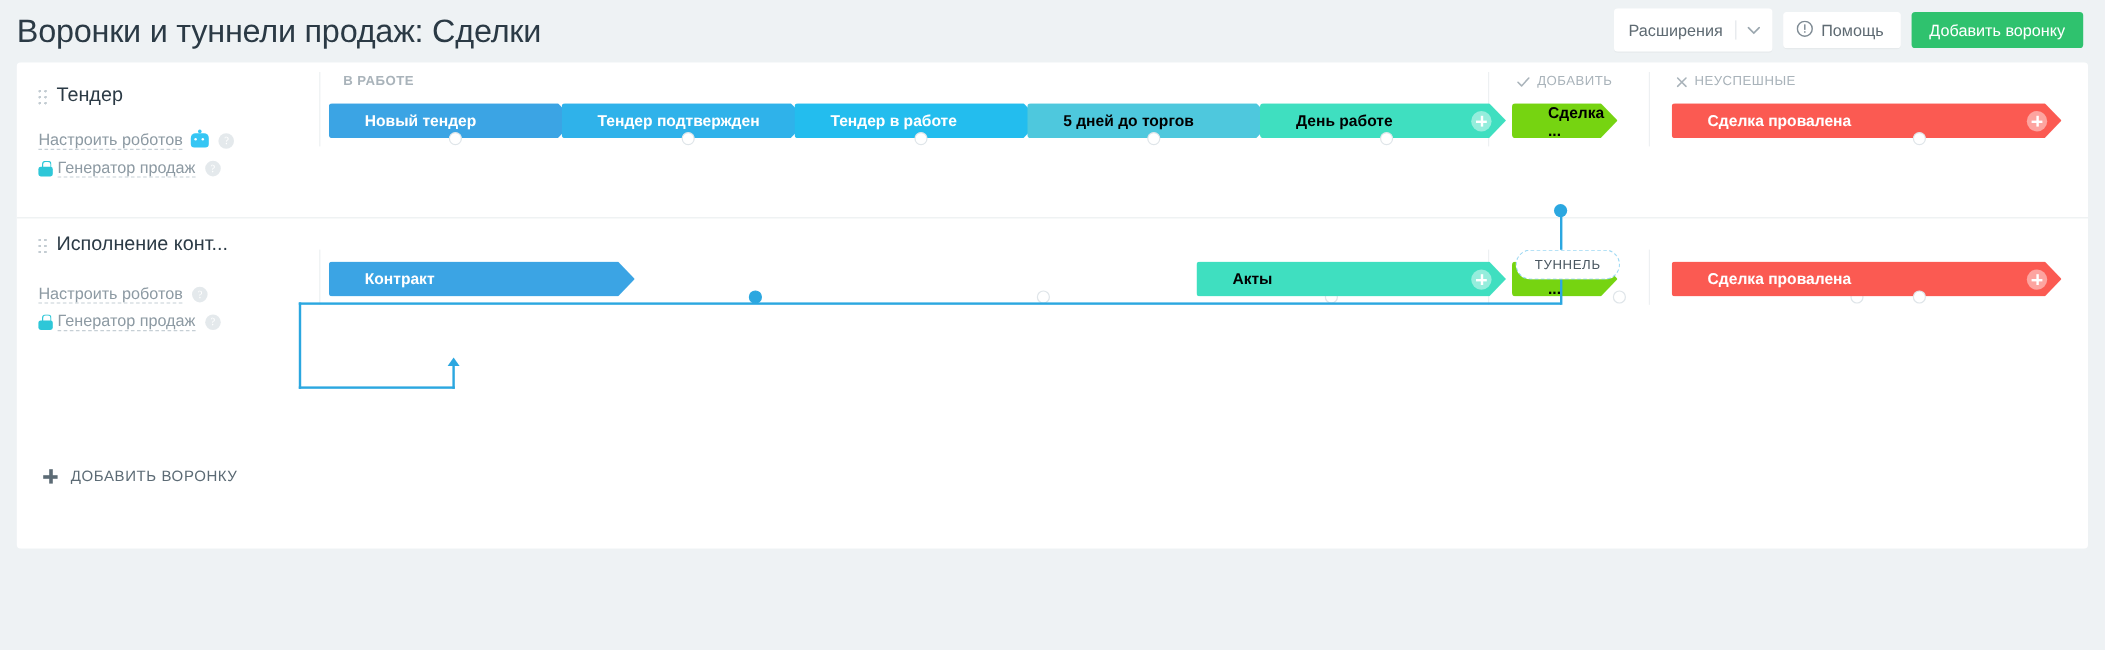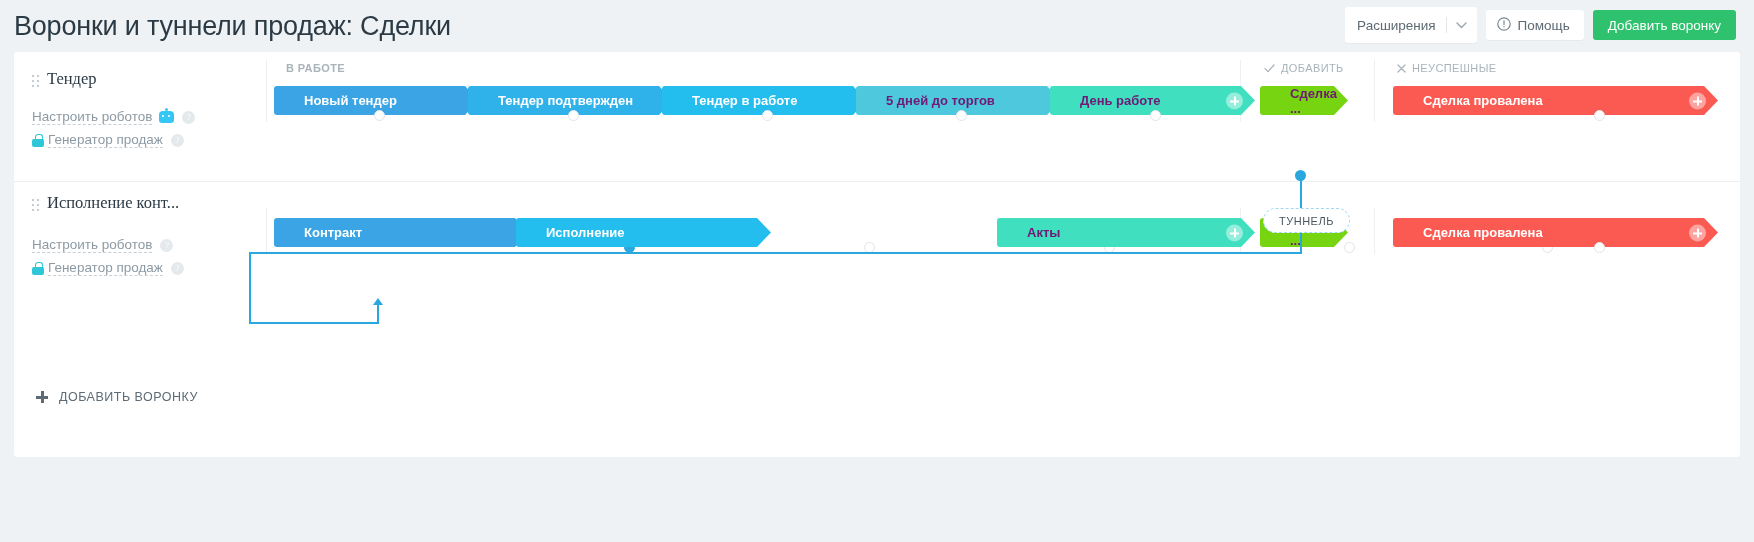--- a/index.html
+++ b/index.html
@@ -109,21 +109,20 @@
       radial-gradient(circle 1px at 6px 1px, #c3ccd2 1px, transparent 1.2px),
       radial-gradient(circle 1px at 1px 6px, #c3ccd2 1px, transparent 1.2px),
       radial-gradient(circle 1px at 6px 6px, #c3ccd2 1px, transparent 1.2px),
       radial-gradient(circle 1px at 1px 11px, #c3ccd2 1px, transparent 1.2px),
       radial-gradient(circle 1px at 6px 11px, #c3ccd2 1px, transparent 1.2px);
   }
   .f-name {
     font-size: 16.5px;
     color: #2b3a45;
     line-height: 1.1;
-    font-family: Liberation Serif, serif;
   }
   .f-links { margin-top: 18px; }
   .f-link-row {
     display: flex; align-items: center;
     height: 22px;
     gap: 3px;
   }
   .f-link-row.second { margin-top: 1px; }
   .dashed-link {
     font-size: 13.5px;
@@ -200,21 +199,21 @@
     height: 29px;
     display: flex; align-items: center;
     color: #fff;
     font-size: 13px;
     font-weight: bold;
     padding-left: 30px;
     cursor: pointer;
     clip-path: polygon(0 0, calc(100% - 14px) 0, 100% 50%, calc(100% - 14px) 100%, 0 100%, 0 100%);
     border-radius: 3px 0 0 3px;
   }
-  .stage.dark-text { color: #701a75; }
+  .stage.dark-text { color: #000000; }
   .stage-plus {
     position: absolute;
     right: 12px; top: 50%; transform: translateY(-50%);
     width: 17px; height: 17px; border-radius: 50%;
     background: rgba(255,255,255,0.45);
     cursor: pointer;
   }
   .stage-plus::before, .stage-plus::after {
     content: ""; position: absolute; background: #fff;
   }
@@ -429,21 +428,20 @@
 
     <div class="f-main" style="padding-top:36px;">
       <div class="stages-row">
         <div class="vsep" style="left:2px;top:-10px;height:46px;"></div>
         <div class="vsep" style="left:976px;top:-10px;height:46px;"></div>
         <div class="vsep" style="left:1110px;top:-10px;height:46px;"></div>
 
         <div class="stage" style="left:10px;width:255px;background:#3ba4e4;">Контракт</div>
         <div class="handle active" style="left:360px;top:24px;"></div>
 
-        <div class="stage" style="left:252px;width:255px;background:#23bdee;">Исполнение</div>
         <div class="handle" style="left:600px;top:24px;"></div>
 
         <div class="handle" style="left:840px;top:24px;"></div>
 
         <div class="stage dark-text" style="left:733px;width:258px;background:#3fdfc0;">
           <span>Акты</span>
           <span class="stage-plus"></span>
         </div>
         <div class="handle" style="left:1080px;top:24px;"></div>
 

